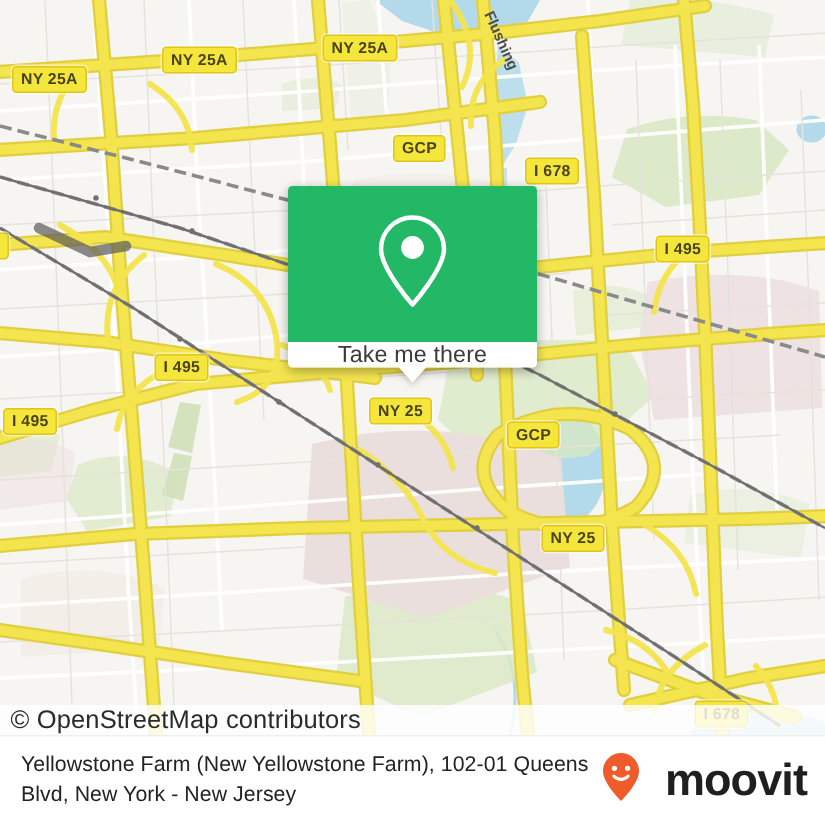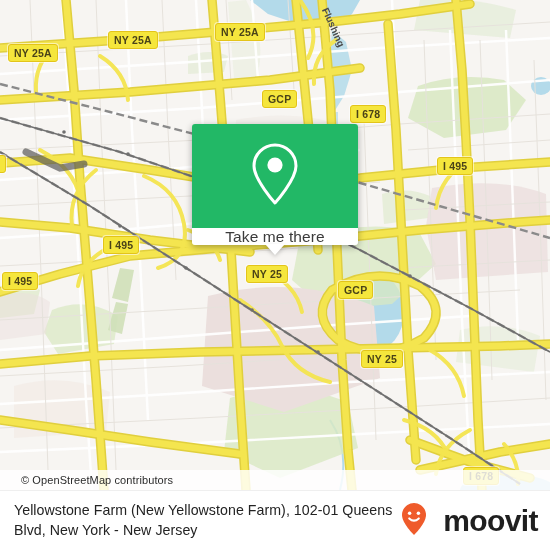--- a/index.html
+++ b/index.html
@@ -14,22 +14,22 @@
   #map {
     position:absolute; left:0; top:0; width:550px; height:490px;
     background:#f7f5f2; overflow:hidden;
   }
   .layer { position:absolute; left:0; top:0; width:550px; height:490px; }
 
   
   #attrib {
     position:absolute; left:0; bottom:0; width:550px; height:20px;
     background:rgba(255,255,255,0.82);
-    font-size:11px; color:#2b2b2b;
-    display:flex; align-items:center; padding-left:21px;
+    font-size:17px; color:#2b2b2b;
+    display:flex; align-items:center; padding-left:7px;
     letter-spacing:.1px;
   }
 
   
   .shield {
     position:absolute;
     background:#f5e63c;
     border:1.6px solid #e3c41a;
     border-radius:3px;
     color:#4a4318;

